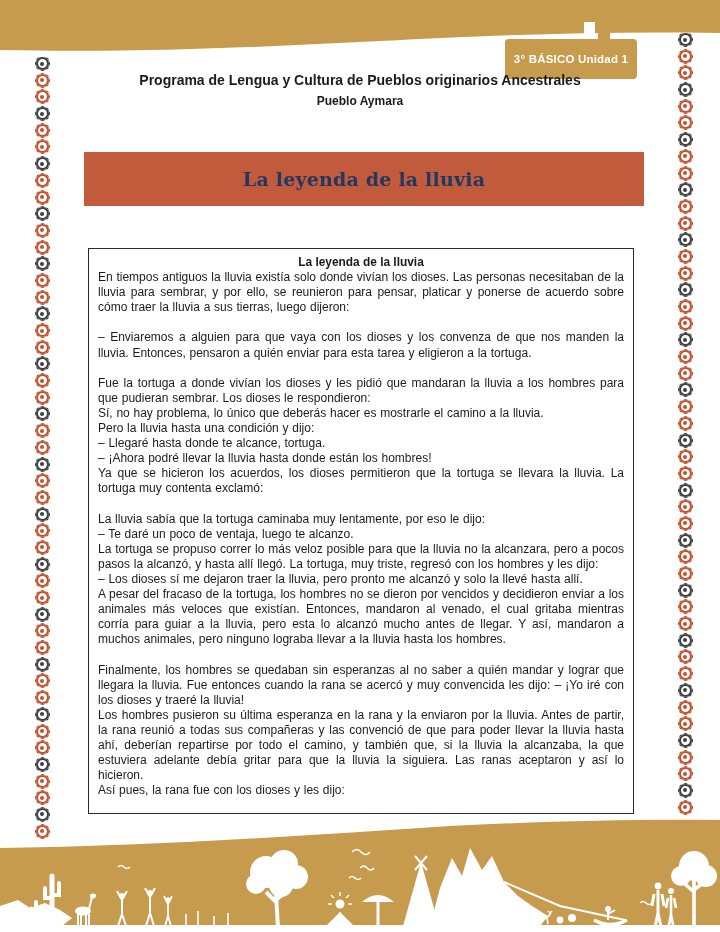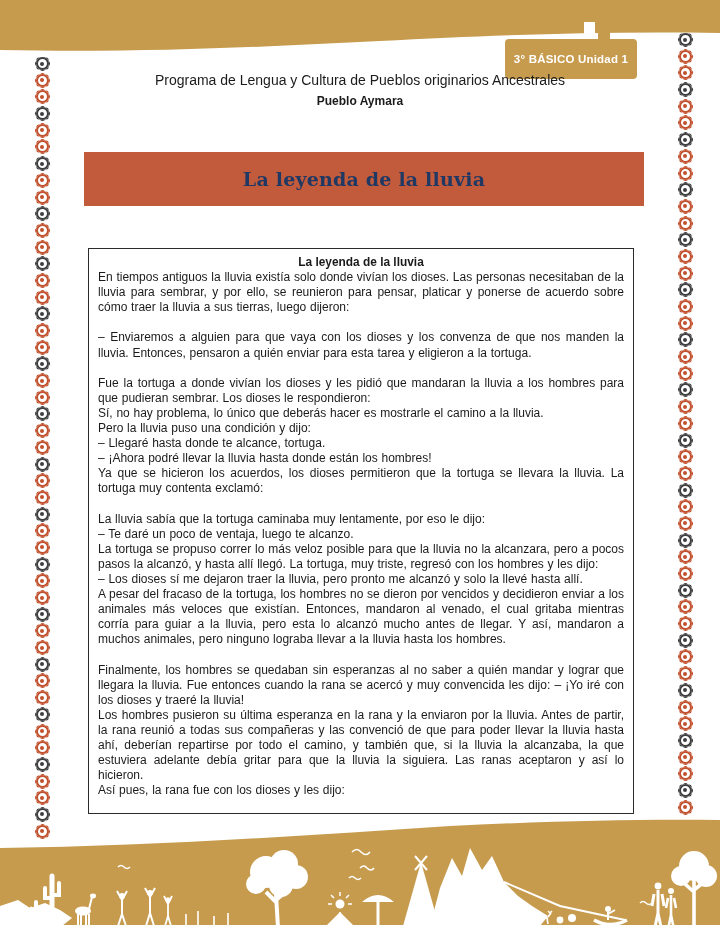--- a/index.html
+++ b/index.html
@@ -16,21 +16,21 @@
   
   .unit-badge {
     position:absolute; top:39px; left:505px; width:132px; height:40px;
     background:var(--gold); border-radius:4px;
     display:flex; align-items:center; justify-content:center;
     color:#fff; font-size:11.5px; font-weight:bold; letter-spacing:.2px;
   }
 
   
   .header-block { position:absolute; top:70px; left:0; width:720px; text-align:center; }
-  .header-line1 { font-size:14px; font-weight:normal; line-height:21px; }
+  .header-line1 { font-size:14px; font-weight:bold; line-height:21px; }
   .header-line2 { font-size:12px; font-weight:bold; line-height:21px; }
 
   
   .title-banner {
     position:absolute; top:152px; left:84px; width:560px; height:54px;
     background:var(--banner); display:flex; align-items:center; justify-content:center;
   }
   .title-banner h1 {
     font-family:"DejaVu Serif", serif; font-weight:bold;
     font-size:19px; color:var(--titleText); letter-spacing:.2px;
@@ -107,21 +107,21 @@
         <p></p>
 
         <p>– Enviaremos a alguien para que vaya con los dioses y los convenza de que nos manden la lluvia. Entonces, pensaron a quién enviar para esta tarea y eligieron a la tortuga.</p>
 
         <p></p>
 
         <p>Fue la tortuga a donde vivían los dioses y les pidió que mandaran la lluvia a los hombres para que pudieran sembrar. Los dioses le respondieron:</p>
 
         <p>Sí, no hay problema, lo único que deberás hacer es mostrarle el camino a la lluvia.</p>
 
-        <p>Pero la lluvia puso una condición y dijo:</p>
+        <p>Pero la lluvia hasta una condición y dijo:</p>
 
         <p>– Llegaré hasta donde te alcance, tortuga.</p>
 
         <p>– ¡Ahora podré llevar la lluvia hasta donde están los hombres!</p>
 
         <p>Ya que se hicieron los acuerdos, los dioses permitieron que la tortuga se llevara la lluvia. La tortuga muy contenta exclamó:</p>
 
         <p></p>
 
         <p>La lluvia sabía que la tortuga caminaba muy lentamente, por eso le dijo:</p>

